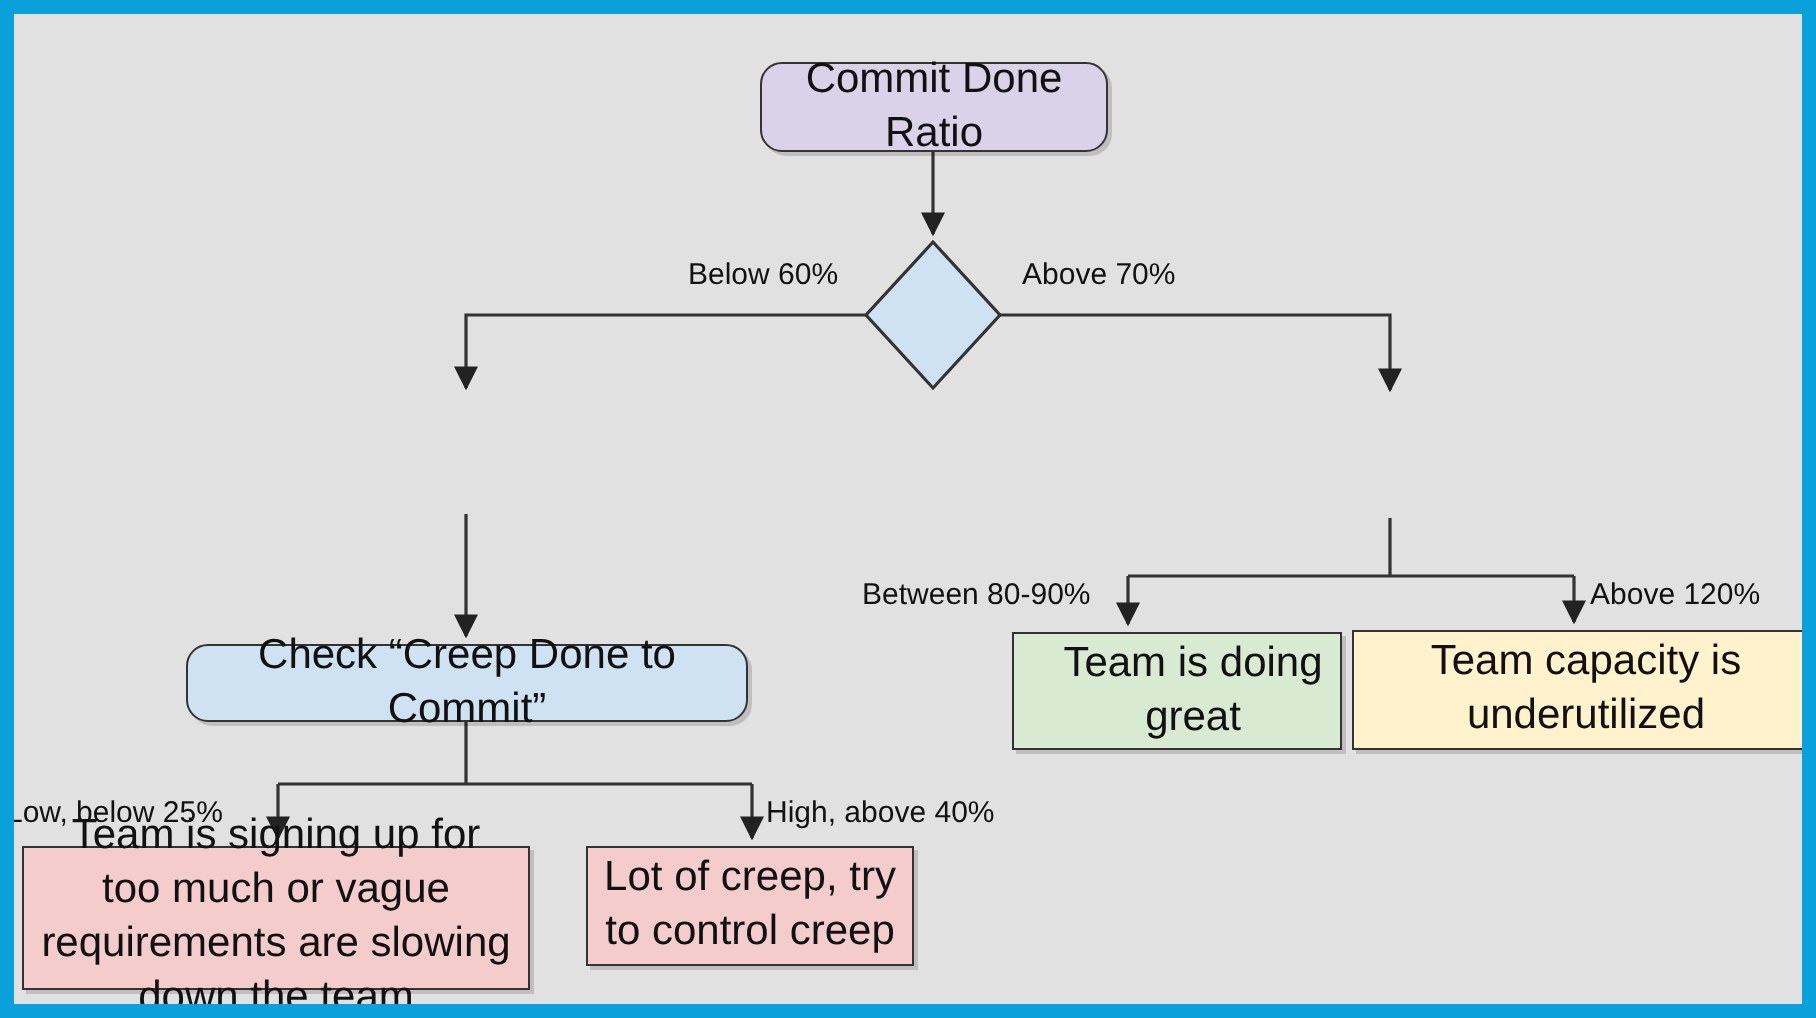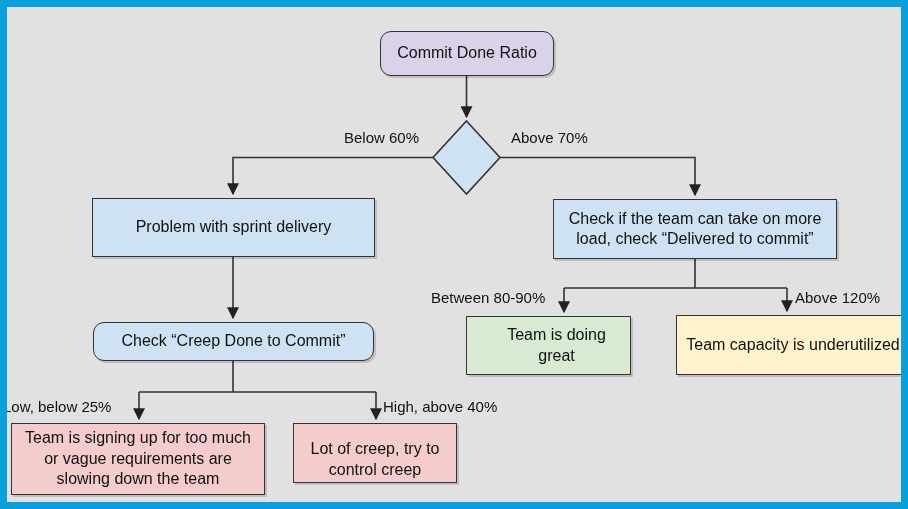--- a/index.html
+++ b/index.html
@@ -19,21 +19,21 @@
   .connector-layer{
     position:absolute;left:0;top:0;
     z-index:1;
   }
   .node{
     position:absolute;
     display:flex;align-items:center;justify-content:center;
     text-align:center;
     border:1.5px solid #333;
     color:#111;
-    font-size:16px;
+    font-size:21px;
     line-height:1.28;
     box-sizing:border-box;
     padding:2px 8px;
     box-shadow:2px 2px 0 rgba(0,0,0,0.15);
     z-index:5;
   }
   .node.rounded{border-radius:11px;}
   .edge-label{
     position:absolute;
     font-size:15px;
@@ -41,21 +41,21 @@
     white-space:nowrap;
     z-index:6;
   }
   
   .n-root        {left:380px;top:31px; width:174px;height:45px;}
   .n-problem     {left:92px; top:198px;width:283px;height:59px;}
   .n-take-more   {left:553px;top:199px;width:284px;height:60px;}
   .n-check-creep {left:93px; top:322px;width:281px;height:39px;}
   .n-too-much    {left:11px; top:423px;width:254px;height:72px;}
   .n-lot-creep   {left:293px;top:423px;width:164px;height:60px;}
-  .n-great       {left:466px;top:316px;width:165px;height:59px;padding-left:24px;}
+  .n-great       {left:506px;top:316px;width:165px;height:59px;padding-left:24px;}
   .n-underut     {left:676px;top:315px;width:234px;height:60px;}
   
   .l-below60 {left:344px;top:129px;}
   .l-above70 {left:511px;top:129px;}
   .l-between {left:431px;top:289px;}
   .l-above120{left:795px;top:289px;}
   .l-low25   {left:3px; top:398px;}
   .l-high40  {left:383px;top:398px;}
 </style>
 </head>
@@ -81,27 +81,21 @@
       <path d="M139,392 L139,419" marker-end="url(#arrow)"></path>
       <path d="M376,392 L376,419" marker-end="url(#arrow)"></path>
     </g>
     <polygon points="466.5,121 500,157.5 466.5,194 433,157.5" stroke="#333" stroke-width="1.6" fill="#cfe2f3"></polygon>
   </svg>
 
   <div class="node rounded n-root" style="background-color: rgb(217, 210, 233);">
     <span>Commit Done Ratio</span>
   </div>
 
-  <div class="node n-problem" style="background-color: rgb(207, 226, 243);">
-    <span>Problem with sprint delivery</span>
-  </div>
 
-  <div class="node n-take-more" style="background-color: rgb(207, 226, 243);">
-    <span>Check if the team can take on more load, check “Delivered to commit”</span>
-  </div>
 
   <div class="node rounded n-check-creep" style="background-color: rgb(207, 226, 243);">
     <span>Check “Creep Done to Commit”</span>
   </div>
 
   <div class="node n-too-much" style="background-color: rgb(244, 204, 204);">
     <span>Team is signing up for too much or vague requirements are slowing down the team</span>
   </div>
 
   <div class="node n-lot-creep" style="background-color: rgb(244, 204, 204); align-items: flex-end;">

